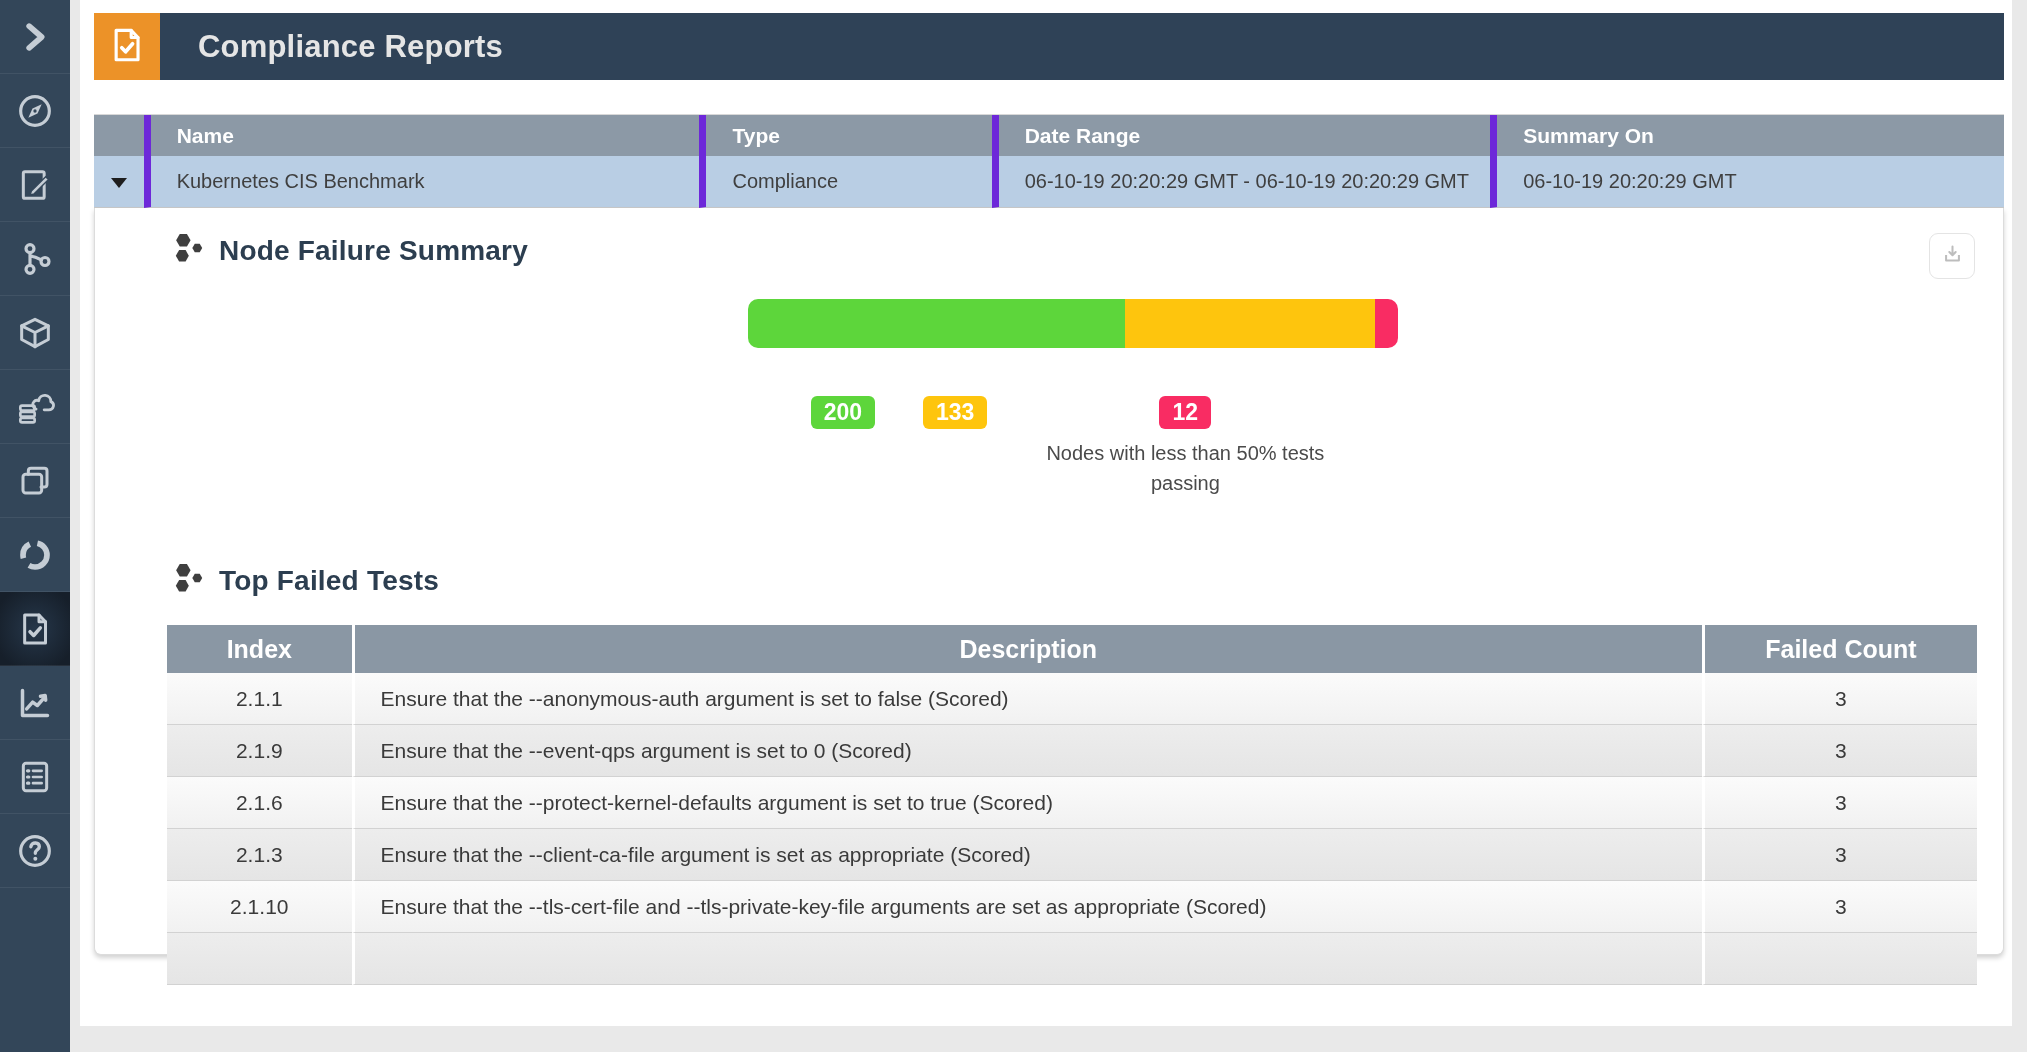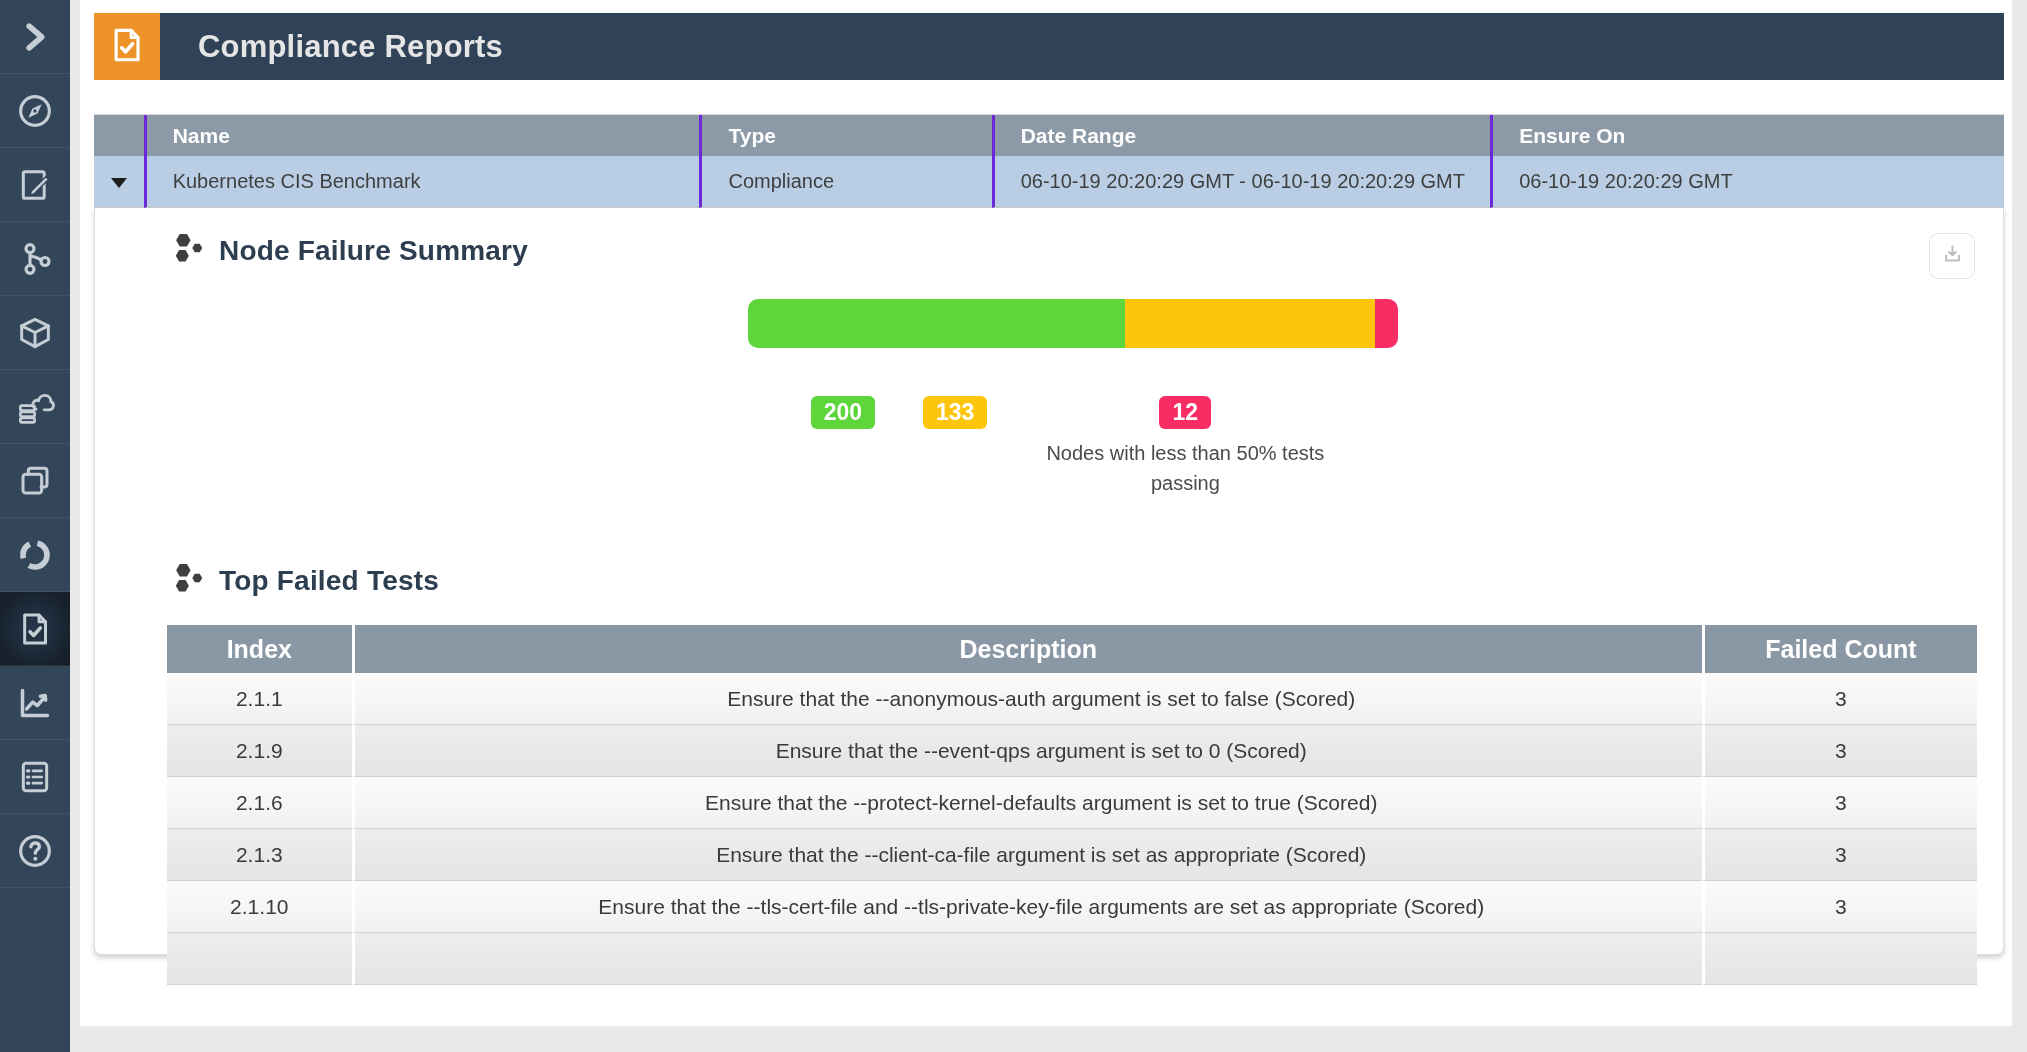--- a/index.html
+++ b/index.html
@@ -25,21 +25,21 @@
   .hdr-bar { flex:1; background:#2F4257; display:flex; align-items:center; padding-left:38px; }
   .hdr-title { color:#e5e5e5; font-size:31px; font-weight:bold; letter-spacing:0.2px; }
 
   
   table { border-collapse:separate; border-spacing:0; }
   .reports-table { width:100%; margin-top:34px; border-top:1px solid #D8D8D8; table-layout:fixed; }
   .reports-table th { background:#8C99A6; color:#FFFFFF; font-size:21px; font-weight:bold;
                       text-align:left; height:41px; padding-left:26px; }
   .reports-table td { background:#B9CEE4; color:#3F3F3F; font-size:20px; height:52px;
                       padding-left:26px; border-bottom:1px solid #C9C9C9; white-space:nowrap; overflow:hidden; }
-  .reports-table th.sep, .reports-table td.sep { border-left:3px solid #6d28d9; }
+  .reports-table th.sep, .reports-table td.sep { border-left:7px solid #6d28d9; }
   .reports-table .col-exp { width:2.6%; padding-left:0; }
   .reports-table .col-name { width:29.1%; }
   .reports-table .col-type { width:15.3%; }
   .reports-table .col-range { width:26.1%; }
   .reports-table .col-created { width:26.9%; }
   td.expander-cell { text-align:center; padding-left:0 !important; cursor:pointer; }
   .tri-down { display:inline-block; width:0; height:0; border-left:8px solid transparent;
               border-right:8px solid transparent; border-top:10px solid #1E1E1E; }
 
   
@@ -72,21 +72,21 @@
   .failed-table th { background:#8A97A4; color:#FFFFFF; font-size:25px; font-weight:bold;
                      height:48px; text-align:center; }
   .failed-table td { height:52px; font-size:21px; color:#3A3A3A; border-bottom:1px solid #D2D2D2; }
   .failed-table tr.stripe-a td { background:linear-gradient(#FBFBFB,#F1F1F1); }
   .failed-table tr.stripe-b td { background:linear-gradient(#EDEDED,#E5E5E5); }
   .failed-table th.sep, .failed-table td.sep { border-left:3px solid #FFFFFF; }
   .failed-table .col-index { width:10.2%; }
   .failed-table .col-desc { width:74.6%; }
   .failed-table .col-count { width:15.2%; }
   td.idx-cell { text-align:center; }
-  td.desc-cell { text-align:center; padding-left:26px; }
+  td.desc-cell { text-align:left; padding-left:26px; }
   td.count-cell { text-align:center; }
 </style>
 </head>
 <body>
 
 <aside class="sidebar">
     <div class="side-item">
       <span class="side-icon">
         <svg viewBox="0 0 24 24">
           <path d="M8.5 5.5l7.5 6.5-7.5 6.5" fill="none" stroke="#C5CDD5" stroke-linecap="round" stroke-linejoin="round" stroke-width="3.4"></path>
@@ -206,21 +206,21 @@
     </div>
   </div>
 
   <table class="reports-table">
     <thead>
       <tr id="reports-head-row">
           <th class="col-exp"></th>
           <th class="col-name sep">Name</th>
           <th class="col-type sep">Type</th>
           <th class="col-range sep">Date Range</th>
-          <th class="col-created sep">Ensure On</th>
+          <th class="col-created sep">Summary On</th>
         </tr>
     </thead>
     <tbody id="reports-body">
     <tr>
       <td class="col-exp expander-cell"><span class="tri-down"></span></td>
       <td class="col-name sep">Kubernetes CIS Benchmark</td>
       <td class="col-type sep">Compliance</td>
       <td class="col-range sep">06-10-19 20:20:29 GMT - 06-10-19 20:20:29 GMT</td>
       <td class="col-created sep">06-10-19 20:20:29 GMT</td>
     </tr>

